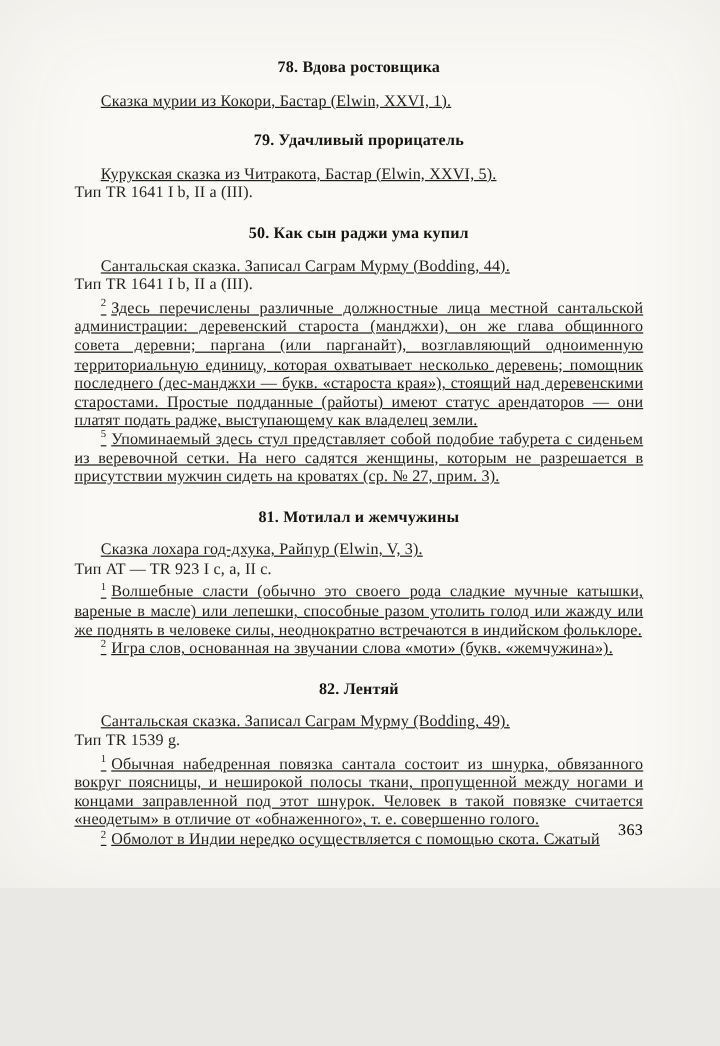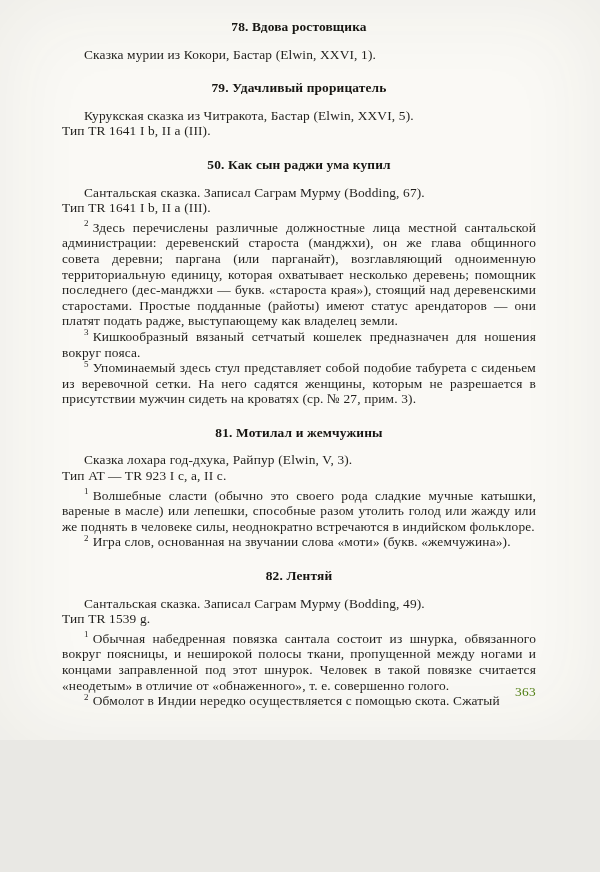--- a/index.html
+++ b/index.html
@@ -8,55 +8,55 @@
     width: 600px;
     height: 872px;
     background: #e9e8e4;
     font-family: "Liberation Serif", "DejaVu Serif", serif;
   }
   .page {
     position: relative;
     width: 600px;
     height: 740px;
     background: #faf9f5;
-    padding: 19px 64px 0 62px;
+    padding: 48px 64px 0 62px;
     box-shadow: inset 0 0 90px rgba(60, 55, 45, 0.07);
     overflow: hidden;
   }
   .content {
     font-size: 13.4px;
     line-height: 15.6px;
     letter-spacing: 0.15px;
     color: #201f1c;
     text-align: justify;
   }
   .heading {
     font-size: 13.4px;
     font-weight: bold;
     text-align: center;
     margin: 18px 0 12px 0;
     color: #161511;
   }
   section:first-child .heading { margin-top: 0; }
   .para { margin: 0; }
-  .indent { text-indent: 22px; }
+  .indent { text-indent: 22px; text-decoration: underline; }
   .notes { margin-top: 4px; }
   sup.fn-num {
     font-size: 9px;
     line-height: 0;
     margin-right: 4px;
     color: #201f1c;
   }
   .page-number {
     position: absolute;
     right: 64px;
     bottom: 40px;
     font-size: 13.4px;
     letter-spacing: 0.3px;
-    color: #4d7c0f;
+    color: #000000;
   }
 </style>
 </head>
 <body>
 
 <div class="page">
   <main class="content">
       <section class="section">
         <h2 class="heading">78. Вдова ростовщика</h2>
         <div class="intro">
@@ -66,26 +66,25 @@
       <section class="section">
         <h2 class="heading">79. Удачливый прорицатель</h2>
         <div class="intro">
           <p class="para indent">Курукская сказка из Читракота, Бастар (Elwin, XXVI, 5).</p>
           <p class="para">Тип TR 1641 I b, II a (III).</p>
         </div>
       </section>
       <section class="section">
         <h2 class="heading">50. Как сын раджи ума купил</h2>
         <div class="intro">
-          <p class="para indent">Сантальская сказка. Записал Саграм Мурму (Bodding, 67).</p>
+          <p class="para indent">Сантальская сказка. Записал Саграм Мурму (Bodding, 44).</p>
           <p class="para">Тип TR 1641 I b, II a (III).</p>
         </div>
         <div class="notes">
           <p class="para note indent"><sup class="fn-num">2</sup><span class="fn-text">Здесь перечислены различные должностные лица местной сантальской администрации: деревенский староста (манджхи), он же глава общинного совета деревни; паргана (или парганайт), возглавляющий одноименную территориальную единицу, которая охватывает несколько деревень; помощник последнего (дес-манджхи — букв. «староста края»), стоящий над деревенскими старостами. Простые подданные (райоты) имеют статус арендаторов — они платят подать радже, выступающему как владелец земли.</span></p>
-          <p class="para note indent"><sup class="fn-num">3</sup><span class="fn-text">Кишкообразный вязаный сетчатый кошелек предназначен для ношения вокруг пояса.</span></p>
           <p class="para note indent"><sup class="fn-num">5</sup><span class="fn-text">Упоминаемый здесь стул представляет собой подобие табурета с сиденьем из веревочной сетки. На него садятся женщины, которым не разрешается в присутствии мужчин сидеть на кроватях (ср. № 27, прим. 3).</span></p>
         </div>
       </section>
       <section class="section">
         <h2 class="heading">81. Мотилал и жемчужины</h2>
         <div class="intro">
           <p class="para indent">Сказка лохара год-дхука, Райпур (Elwin, V, 3).</p>
           <p class="para">Тип AT — TR 923 I c, a, II c.</p>
         </div>
         <div class="notes">

